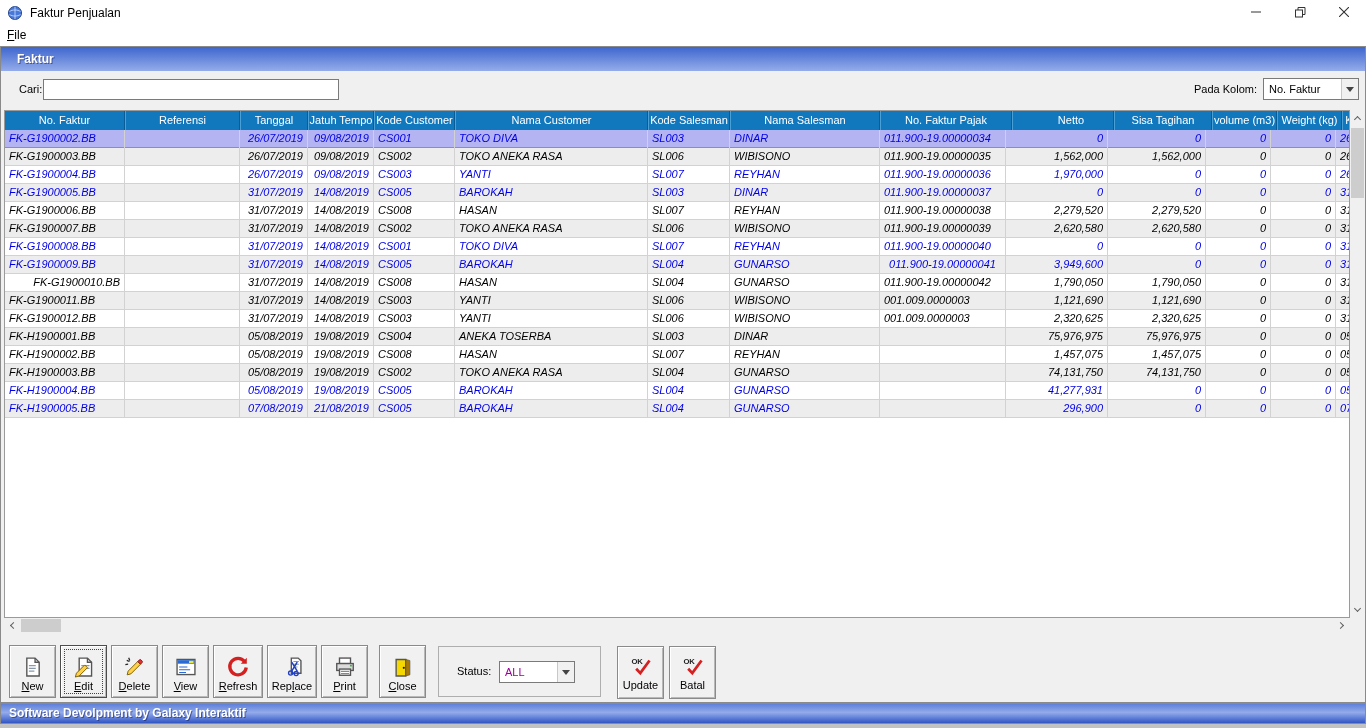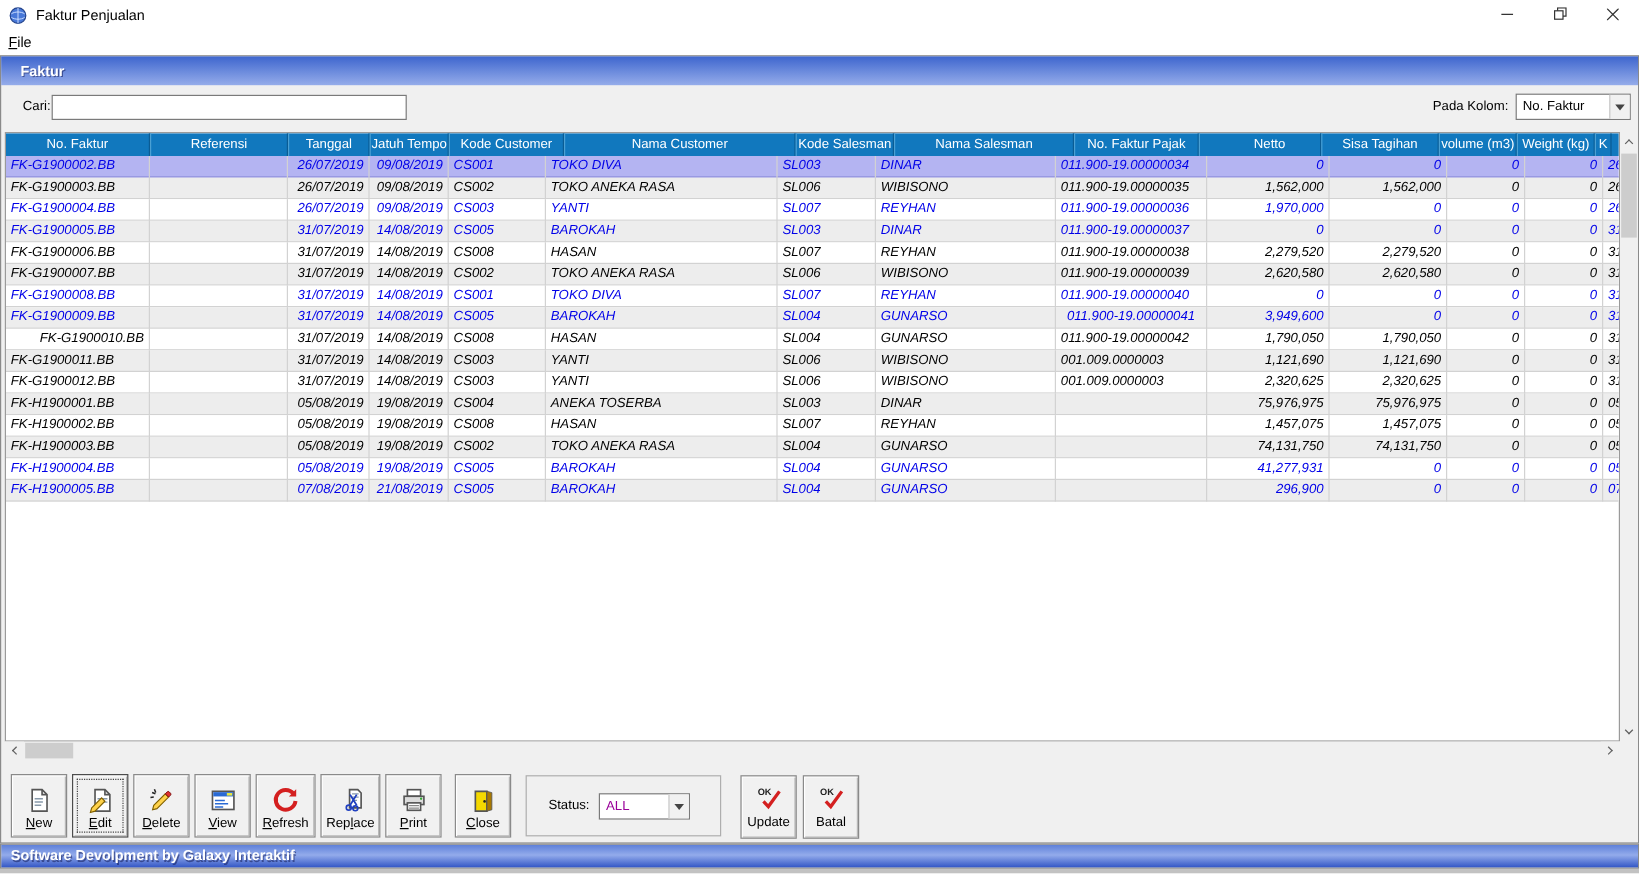--- a/index.html
+++ b/index.html
@@ -146,25 +146,25 @@
           <span class="tri-down"></span>
         </span>
     </div>
 
     <div class="grid">
       <div class="thead">
           <div class="th" style="width: 120px;">No. Faktur</div>
           <div class="th" style="width: 115px;">Referensi</div>
           <div class="th" style="width: 68px;">Tanggal</div>
           <div class="th" style="width: 66px;">Jatuh Tempo</div>
-          <div class="th" style="width: 96px;">Kode Customer</div>
+          <div class="th" style="width: 81px;">Kode Customer</div>
           <div class="th" style="width: 193px;">Nama Customer</div>
           <div class="th" style="width: 82px;">Kode Salesman</div>
           <div class="th" style="width: 150px;">Nama Salesman</div>
-          <div class="th" style="width: 104px;">No. Faktur Pajak</div>
+          <div class="th" style="width: 132px;">No. Faktur Pajak</div>
           <div class="th" style="width: 102px; padding-left: 16px;">Netto</div>
           <div class="th" style="width: 98px;">Sisa Tagihan</div>
           <div class="th" style="width: 65px;">volume (m3)</div>
           <div class="th" style="width: 65px;">Weight (kg)</div>
           <div class="th" style="width: 14px;">K</div>
         </div>
       <div class="tbody">
           <div class="tr selected blue">
             <div class="td" style="width: 120px; text-align: left;">FK-G1900002.BB</div>
             <div class="td" style="width: 115px; text-align: left;"></div>

